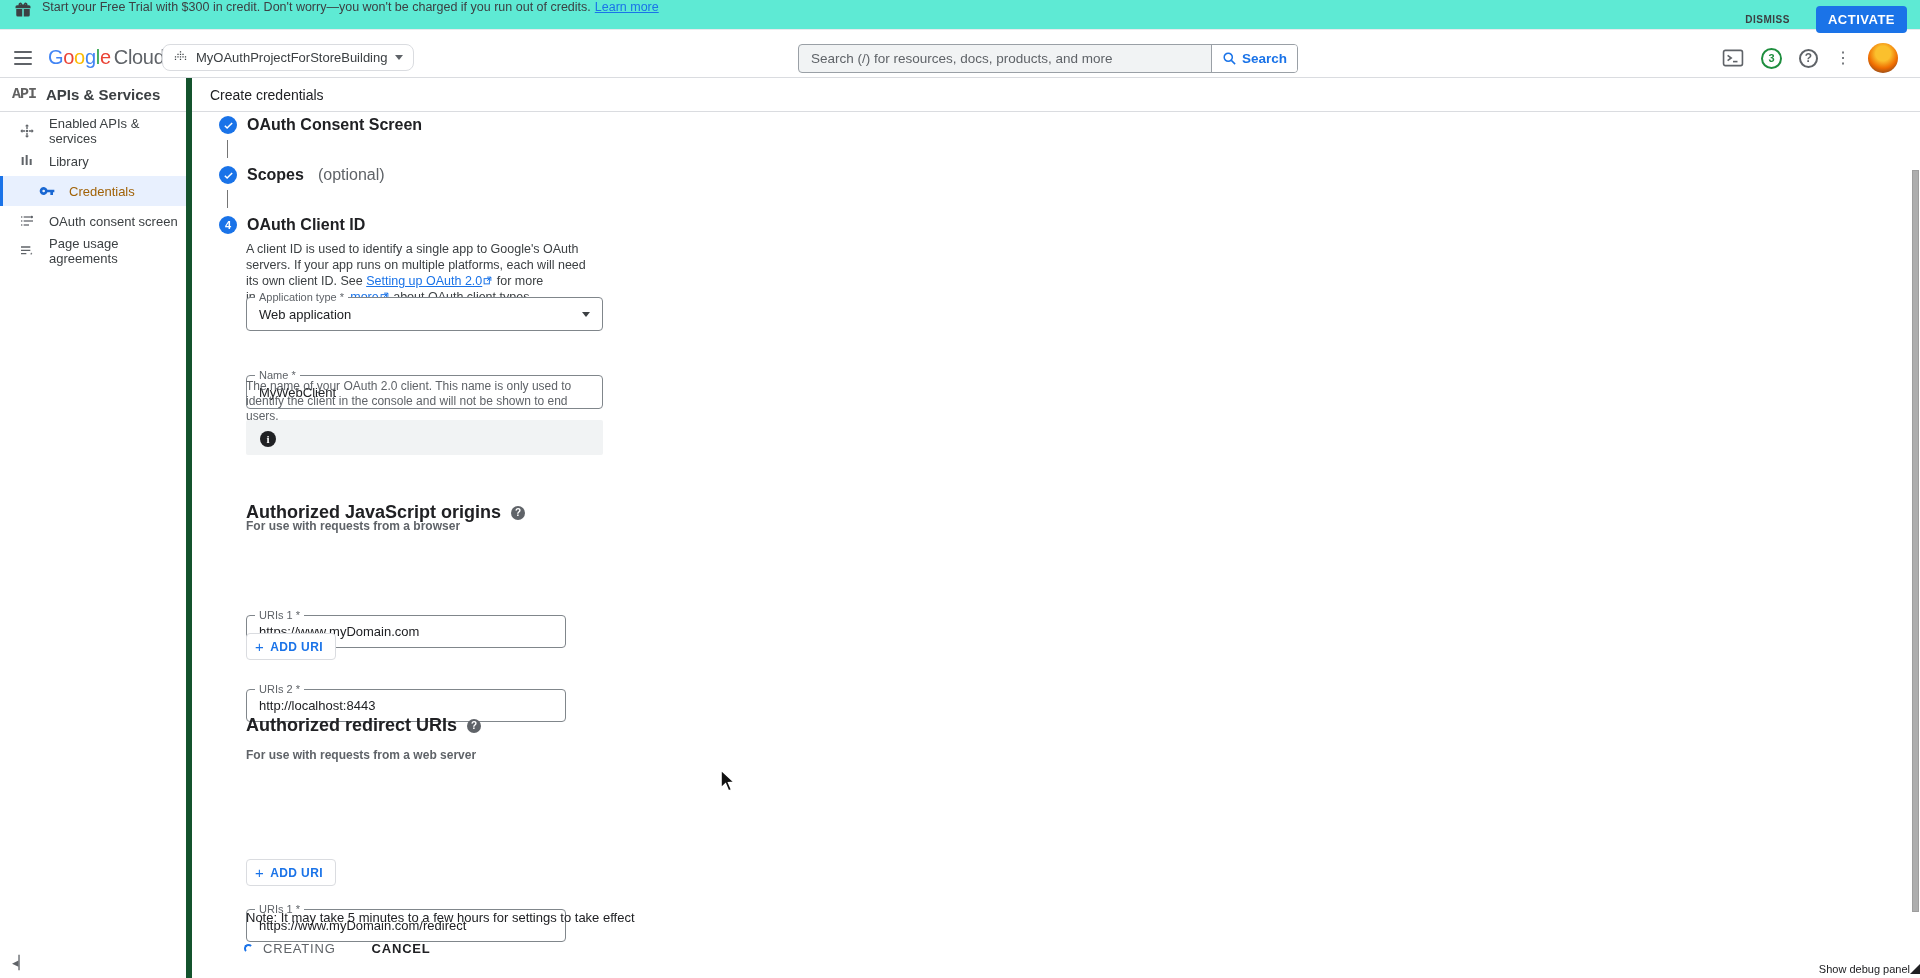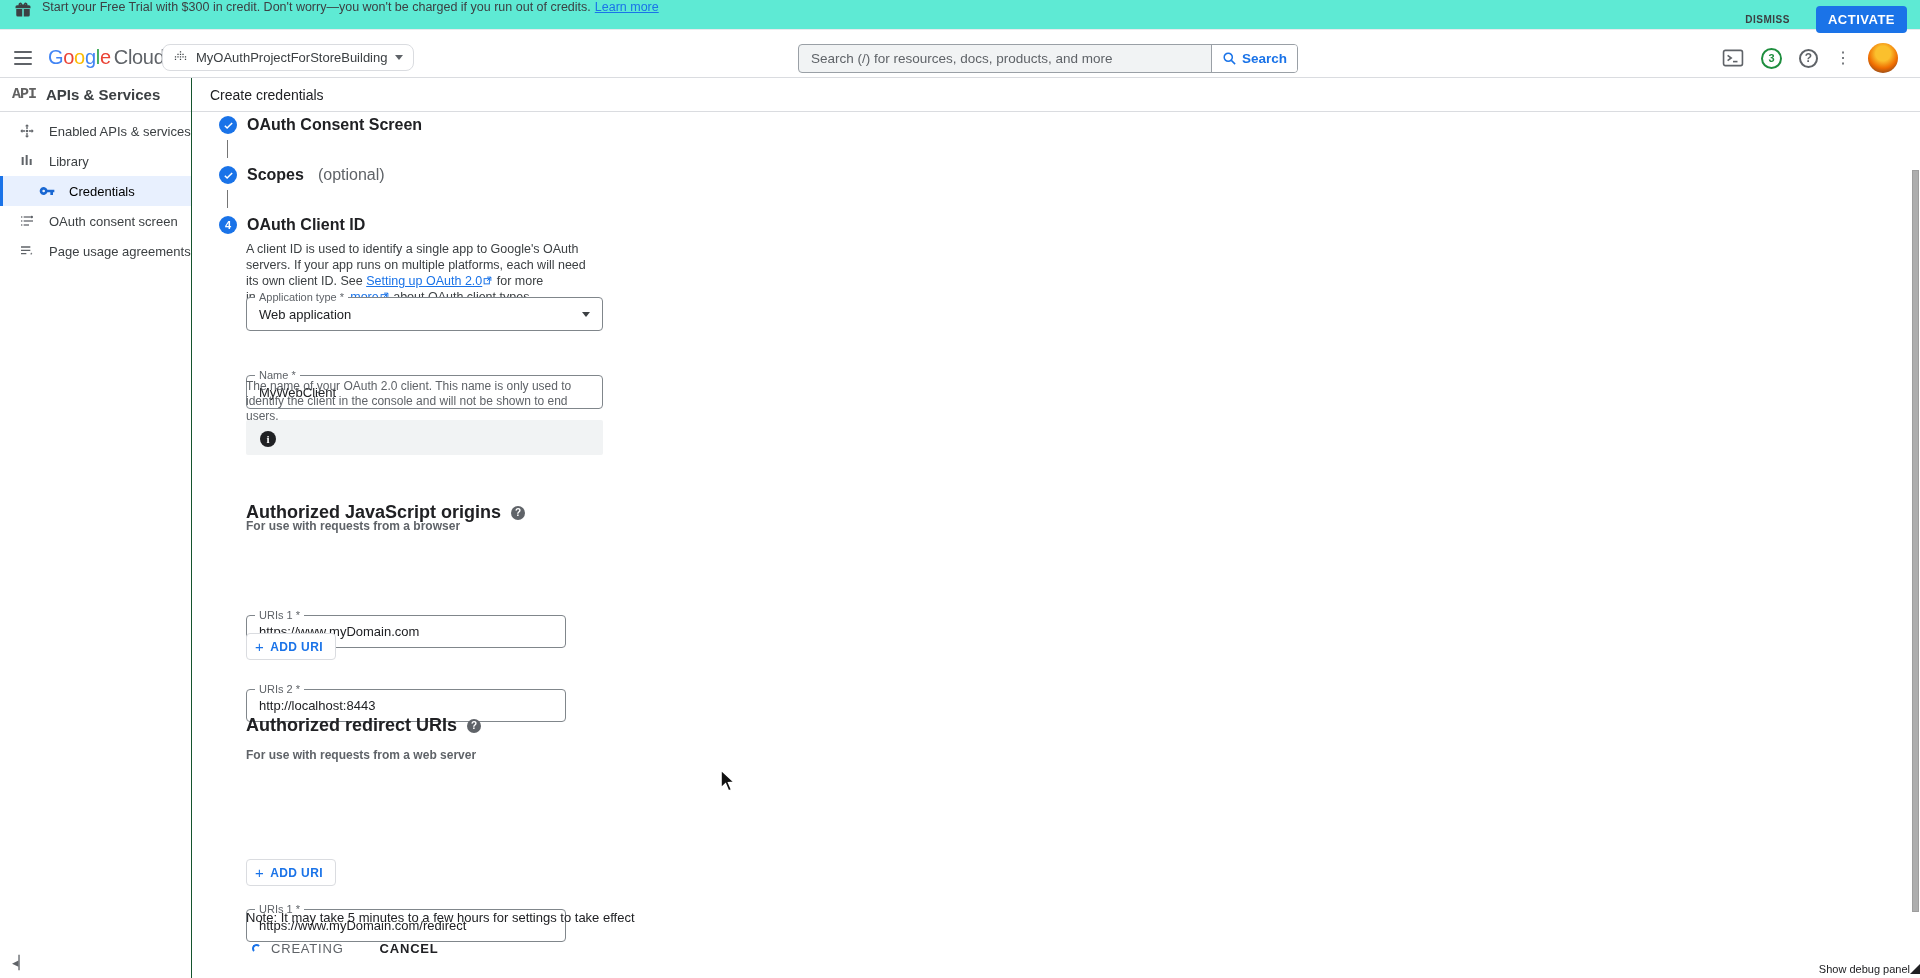--- a/index.html
+++ b/index.html
@@ -46,30 +46,30 @@
   .badge { width:21px; height:21px; border:2px solid #1e8e3e; border-radius:50%;
     color:#1e8e3e; font-size:11px; font-weight:700; display:flex; align-items:center; justify-content:center; }
   .help-circle { width:19px; height:19px; border:2px solid #5f6368; border-radius:50%;
     color:#5f6368; font-size:12px; font-weight:700; display:flex; align-items:center; justify-content:center; }
   .dots { color:#5f6368; font-size:16px; letter-spacing:0; line-height:1; }
   .avatar { width:30px; height:30px; border-radius:50%;
     background:radial-gradient(circle at 50% 35%, #fbc02d 0 30%, #ef6c00 60%, #4e342e 100%); }
 
   
   .sidebar { position:absolute; top:78px; left:0; width:192px; bottom:0; background:#fff;
-    border-right:1px solid #14532d; }
+    border-right:6px solid #14532d; }
   .sidebar-head { height:34px; display:flex; align-items:center; gap:10px; padding-left:12px;
     border-bottom:1px solid #dadce0; }
   .api-glyph { font-family:"Liberation Mono",monospace; font-weight:700; font-size:15px; color:#616161; letter-spacing:-1px; }
   .sidebar-title { font-size:15px; color:#3c4043;font-weight:bold; }
   .nav { padding-top:4px; }
   .nav-item { height:30px; display:flex; align-items:center; gap:14px; padding-left:16px;
     font-size:13px; color:#3c4043; cursor:pointer; border-left:3px solid transparent; }
   .nav-item svg { flex:0 0 16px; }
-  .nav-item.selected { background:#e8f0fe; color:#000000; border-left:3px solid #1a73e8;padding-left:36px; }
+  .nav-item.selected { background:#e8f0fe; color:#a16207; border-left:3px solid #1a73e8;padding-left:36px; }
   .collapse { position:absolute; left:12px; bottom:8px; color:#5f6368; font-size:13px; cursor:pointer; }
 
   
   .main { position:absolute; top:78px; left:192px; right:0; bottom:0; background:#fff; }
   .titlebar { height:34px; display:flex; align-items:center; padding-left:18px;
     border-bottom:1px solid #dadce0; }
   .page-title { font-size:14px; color:#202124; }
   .content { position:absolute; top:35px; left:0; right:0; bottom:0; }
   .abs { position:absolute; }
 
@@ -323,21 +323,21 @@
         <span class="flabel">URIs 1 *</span>
         <input value="https://www.myDomain.com/redirect" style="">
       </div>
 
       <div class="abs add-uri" style="left:54px; top:746px;">
         <span class="plus">+</span>
         <span>ADD URI</span>
       </div>
 
       <div class="abs note" style="left:54px; top:797px;">Note: It may take 5 minutes to a few hours for settings to take effect</div>
-      <div class="abs actions" style="left:60px; top:828px;">
+      <div class="abs actions" style="left:52px; top:828px;">
         <span class="creating">
           <span class="spinner"></span>
           <span>CREATING</span>
         </span>
         <span class="cancel">CANCEL</span>
       </div>
     </div>
   </div>
 
   <div class="scroll-thumb"></div>

